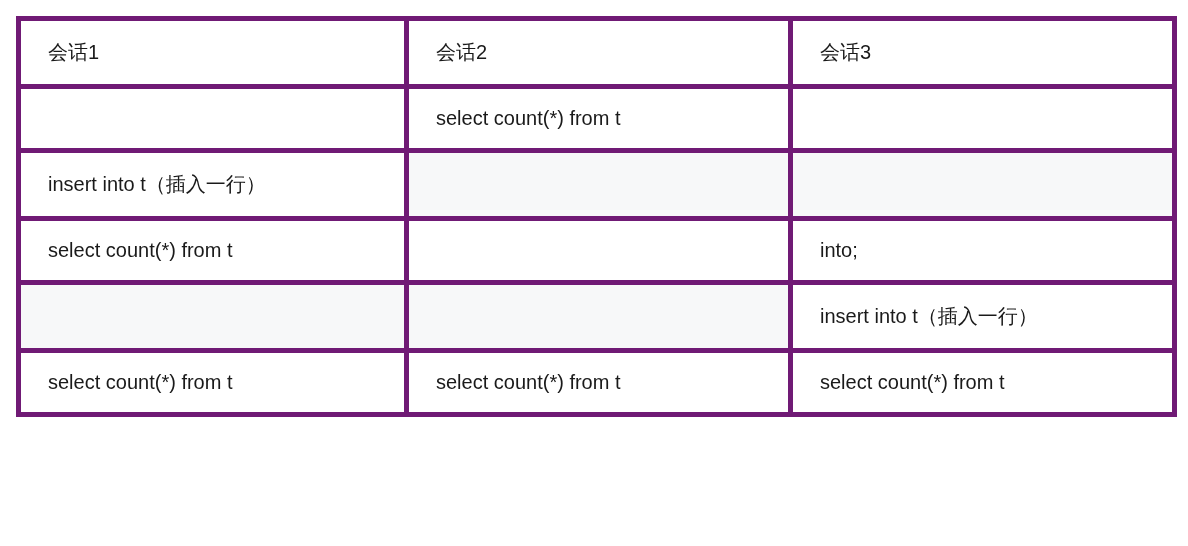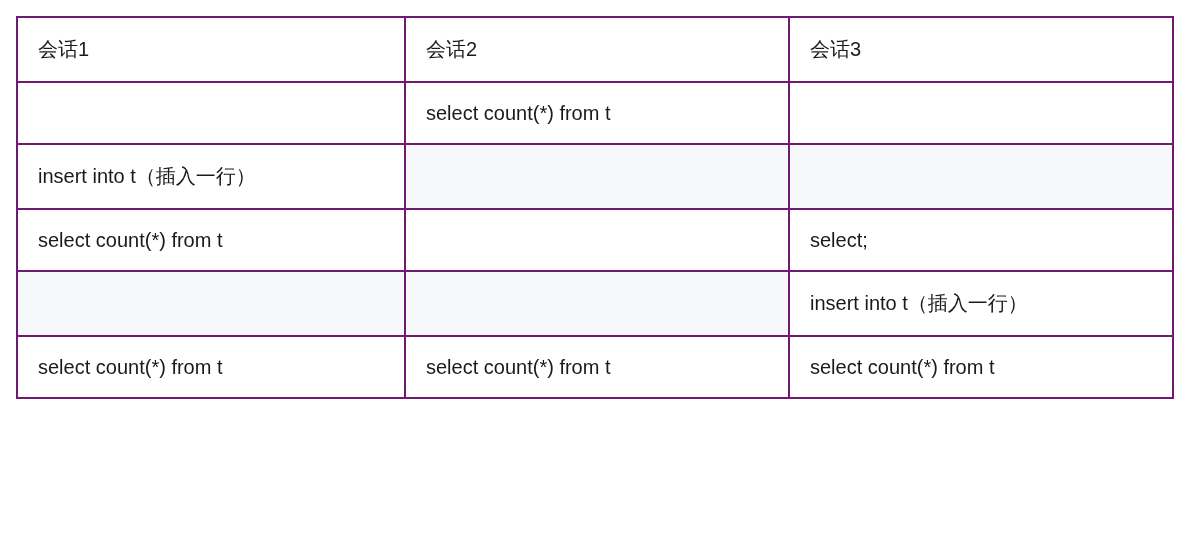--- a/index.html
+++ b/index.html
@@ -12,22 +12,22 @@
       font-size: 20px;
       color: #1a1a1a;
       background: #ffffff;
     }
     table {
       border-collapse: collapse;
       width: 1156px;
       table-layout: fixed;
     }
     th, td {
-      border: 2px solid #701a75;
-      padding: 18px 20px;
+      border: 5px solid #701a75;
+      padding: 18px 27px;
       text-align: left;
       vertical-align: middle;
       font-weight: 400;
       height: 62px;
     }
     th {
       background: #ffffff;
       font-weight: 400;
     }
     td.shaded {
@@ -63,21 +63,21 @@
       <td></td>
     </tr>
     <tr>
       <td>insert into t（插入一行）</td>
       <td class="shaded"></td>
       <td class="shaded"></td>
     </tr>
     <tr>
       <td>select count(*) from t</td>
       <td></td>
-      <td>select;</td>
+      <td>into;</td>
     </tr>
     <tr>
       <td class="shaded"></td>
       <td class="shaded"></td>
       <td>insert into t（插入一行）</td>
     </tr>
     <tr>
       <td>select count(*) from t</td>
       <td>select count(*) from t</td>
       <td>select count(*) from t</td>

